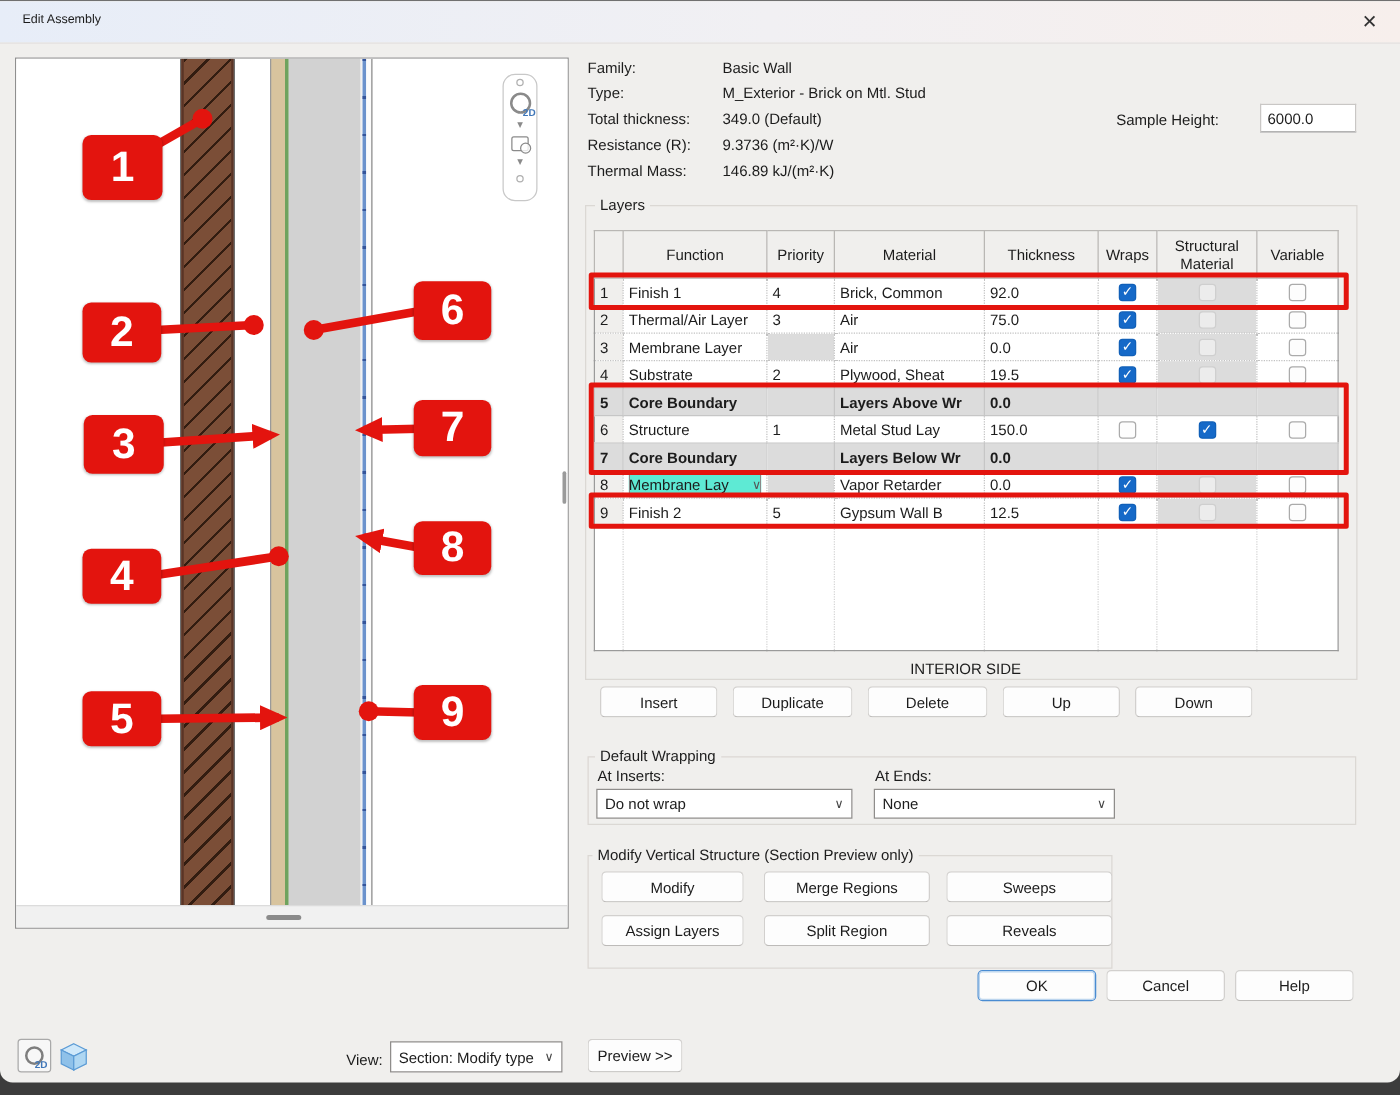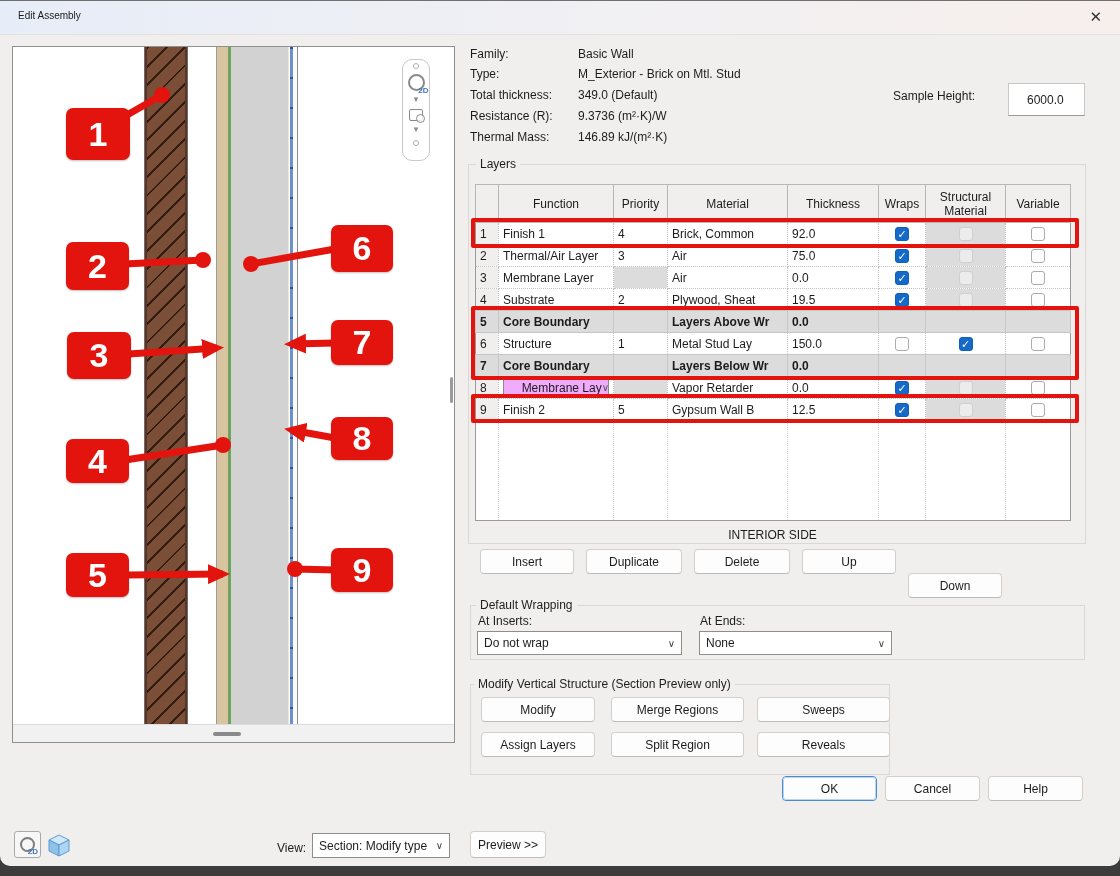--- a/index.html
+++ b/index.html
@@ -31,41 +31,41 @@
   .nav-dot { width:6px; height:6px; border:1px solid #b0b0b0; border-radius:50%; margin:3px 0; }
   .wheel { width:17px; height:17px; border:2px solid #8a8a8a; border-radius:50%; position:relative; margin-top:2px; }
   .wheel span { position:absolute; right:-6px; bottom:-6px; font-size:8px; color:#3f76b8; font-weight:bold; }
   .chev { font-size:9px; color:#8a8a8a; line-height:10px; margin:3px 0; }
   .zoomicon { width:14px; height:12px; border:1.5px solid #8a8a8a; border-radius:2px; position:relative; margin-top:2px; }
   .zoomicon::after { content:""; position:absolute; right:-3px; bottom:-3px; width:7px; height:7px;
                      border:1.5px solid #8a8a8a; border-radius:50%; background:rgba(255,255,255,.8); }
   
   .lab { position:absolute; font-size:12px; color:#1c1c1c; }
   .val { position:absolute; font-size:12px; color:#1c1c1c; }
-  .sample-input { position:absolute; left:1008px; top:82px; width:77px; height:33px; background:#fff;
-                  border:1px solid #c9c7c5; border-bottom-color:#9a9a9a; font-size:12px; padding:0 18px;
+  .sample-input { position:absolute; left:1008px; top:82px; width:77px; height:23px; background:#fff;
+                  border:1px solid #c9c7c5; border-bottom-color:#9a9a9a; font-size:12px; padding:0 5px;
                   font-family:"Liberation Sans",sans-serif; color:#1c1c1c; }
   
   .groupbox { position:absolute; border:1px solid #dbd8d4; }
   .grouplabel { position:absolute; font-size:12px; color:#1c1c1c; background:#f0efed; padding:0 4px; }
   
   .side-label { position:absolute; font-size:12px; color:#1c1c1c; width:595px; text-align:center; }
   table.layers { position:absolute; left:475px; top:183px; width:595px; border-collapse:collapse;
                  table-layout:fixed; font-size:12px; color:#1c1c1c; background:#fff; border:1px solid #9a9a9a; }
   table.layers th { background:#f0efed; font-weight:normal; border:1px solid #b9b7b4; height:38px; padding:1px 2px; }
   table.layers td { border:1px dotted #c2c2c2; height:22px; padding:0 4px; overflow:hidden; white-space:nowrap; }
   td.num { background:#f0efed; border:1px solid #b9b7b4; text-align:left; padding:0 3px; }
   tr.core td { background:#dcdcdc; font-weight:bold; border:1px solid #c6c6c6; }
   td.gray { background:#dcdcdc; }
   td.cbcell { text-align:center; padding:0; }
   .cb { width:14px; height:14px; margin:0 auto; border-radius:3px; background:#fdfdfd; border:1px solid #ababab; }
   .cb.on { background:#1569c8; border-color:#1160b8; color:#fff; font-size:11px; line-height:13px; text-align:center; }
   .cb.dis { background:#ececec; border-color:#cfcfcf; }
   .fnwrap { display:flex; justify-content:space-between; align-items:center; height:20px; }
-  .fn-dd { box-shadow:inset 0 0 0 1px #8a8a8a; background:#f0abfc;justify-content:flex-end; }
+  .fn-dd { box-shadow:inset 0 0 0 1px #8a8a8a; background:#5eead4; }
   .ddch { font-size:10px; color:#555; }
   tr.filler td { height:100px; border:1px dotted #d5d5d5; border-top:none; }
   .redbox { position:absolute; border:4px solid #e3140e; border-radius:2px; pointer-events:none; }
   
   .btn { position:absolute; background:#fdfdfd; border:1px solid #d2d0ce; border-bottom-color:#bdbbb9;
          border-radius:4px; font-size:12px; color:#1c1c1c; display:flex; align-items:center;
          justify-content:center; cursor:pointer; font-family:"Liberation Sans",sans-serif; }
   .btn.focused { border:1px solid #4a8cd2; outline:1px solid #bcd5ee; outline-offset:-2px; }
   
   .dropdown { position:absolute; background:#fff; border:1px solid #8f8d8b; font-size:12px; color:#1c1c1c;
@@ -382,21 +382,21 @@
     <div id="highlight-layer">
         <div class="redbox" style="left: 471px; top: 217px; width: 608px; height: 30px;"></div>
         <div class="redbox" style="left: 471px; top: 305px; width: 608px; height: 74px;"></div>
         <div class="redbox" style="left: 471px; top: 393px; width: 608px; height: 29px;"></div>
       </div>
 
     <div class="btn" style="left:480px;top:548px;width:94px;height:25px;">Insert</div>
     <div class="btn" style="left:586px;top:548px;width:96px;height:25px;">Duplicate</div>
     <div class="btn" style="left:694px;top:548px;width:96px;height:25px;">Delete</div>
     <div class="btn" style="left:802px;top:548px;width:94px;height:25px;">Up</div>
-    <div class="btn" style="left:908px;top:548px;width:94px;height:25px;margin-top:24px;">Down</div>
+    <div class="btn" style="left:908px;top:548px;width:94px;height:25px;">Down</div>
 
     <div class="groupbox" style="left:470px;top:604px;width:615px;height:55px;"></div>
     <span class="grouplabel" style="left:476px;top:597px;">Default Wrapping</span>
     <span class="lab" style="left:478px;top:613px;">At Inserts:</span>
     <span class="lab" style="left:700px;top:613px;">At  Ends:</span>
     <div class="dropdown" style="left:477px;top:630px;width:205px;height:24px;">
       <span>Do not wrap</span>
       <span class="dch">∨</span>
     </div>
     <div class="dropdown" style="left:699px;top:630px;width:193px;height:24px;">

